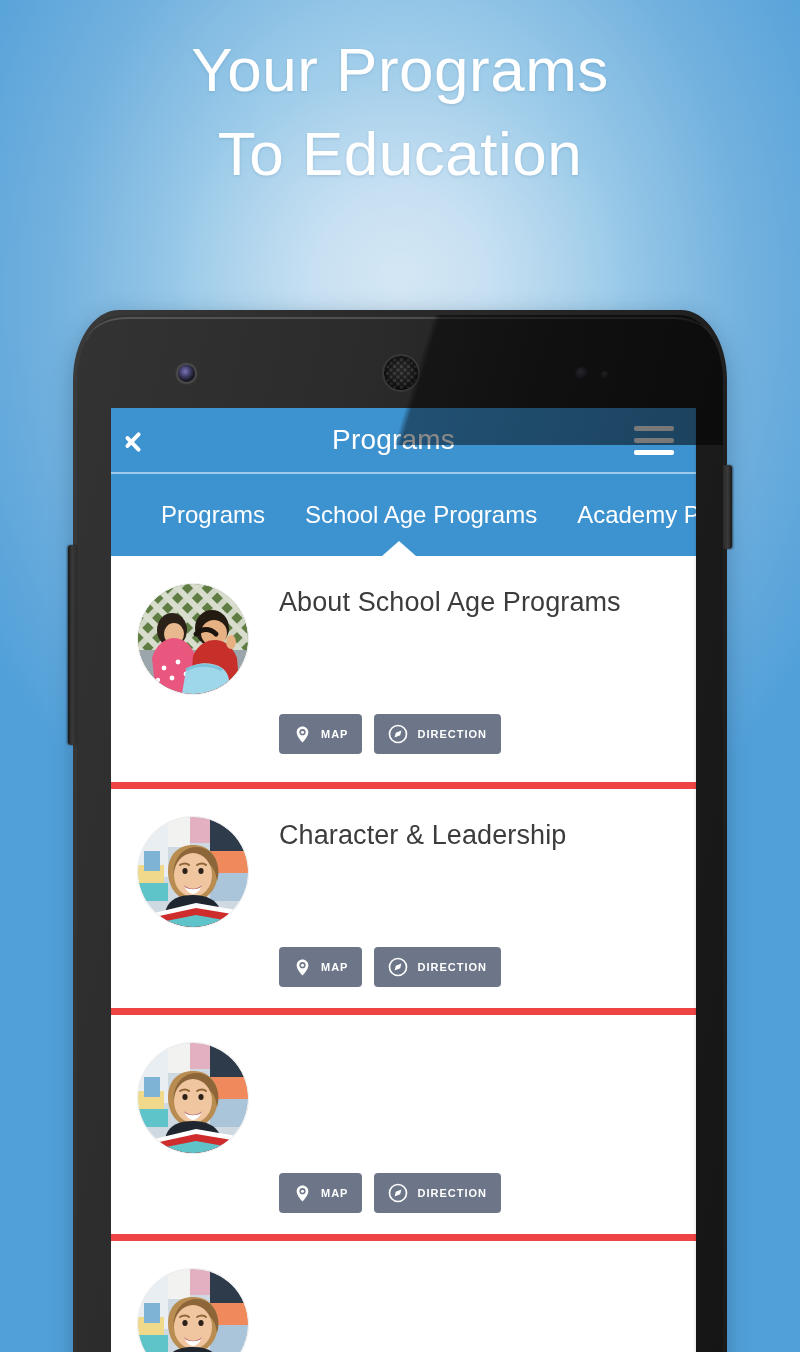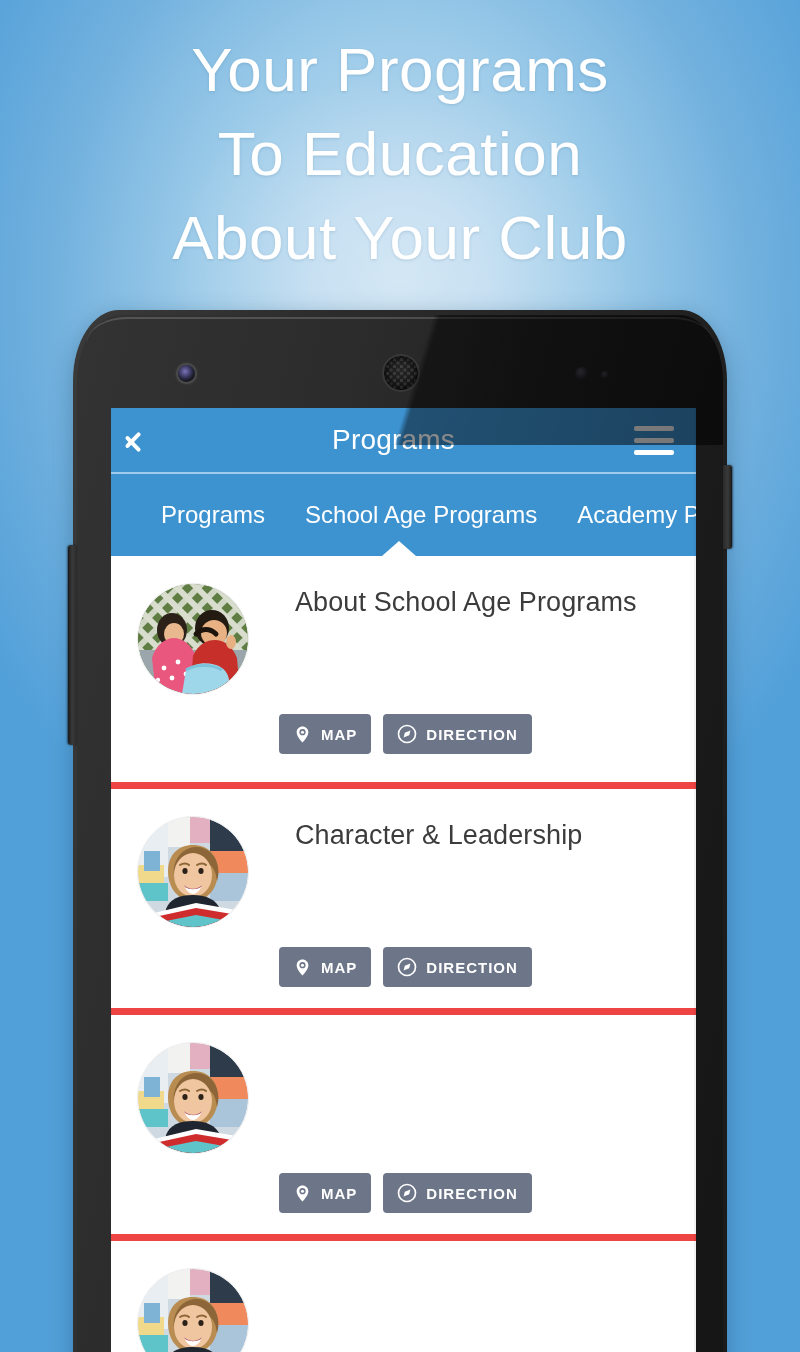--- a/index.html
+++ b/index.html
@@ -188,38 +188,38 @@
     left:27px; top:28px;
     width:110px; height:110px;
     border-radius:50%;
     overflow:hidden;
     box-shadow:0 0 0 1px rgba(0,0,0,.07);
   }
   .avatar svg { display:block; width:110px; height:110px; }
 
   .row-title {
     position:absolute;
-    left:184px; top:31px;
+    left:168px; top:31px;
     color:#3c3c3c;
     font-size:27px;
     letter-spacing:.1px;
   }
 
   .row-actions {
     position:absolute;
     left:168px; top:158px;
     display:flex; gap:12px;
   }
   .action-btn {
     display:flex; align-items:center; gap:9px;
     height:40px; padding:0 14px;
     background:#6d7689;
     border-radius:4px;
     color:#ffffff;
-    font-size:15px;
+    font-size:11px;
     font-weight:700;
     letter-spacing:1px;
   }
   .action-btn svg { display:block; }
 
   
   #screen-edge-shadow {
     position:absolute; right:0; top:0; width:2px; height:100%;
     background:rgba(0,0,0,.05);
     pointer-events:none;
@@ -228,21 +228,20 @@
 </head>
 <body>
 
 <div id="bg">
   <div id="bg-sheen"></div>
 </div>
 
 <div id="headline">
   <div>Your Programs</div>
   <div>To Education</div>
-  <div>About Your Club</div>
 </div>
 
 <div id="phone">
   <div id="phone-inner">
     <div id="bezel-hl"></div>
 
     <div id="camera"></div>
     <div id="speaker"></div>
     <div id="sensor-1"></div>
     <div id="sensor-2"></div>

